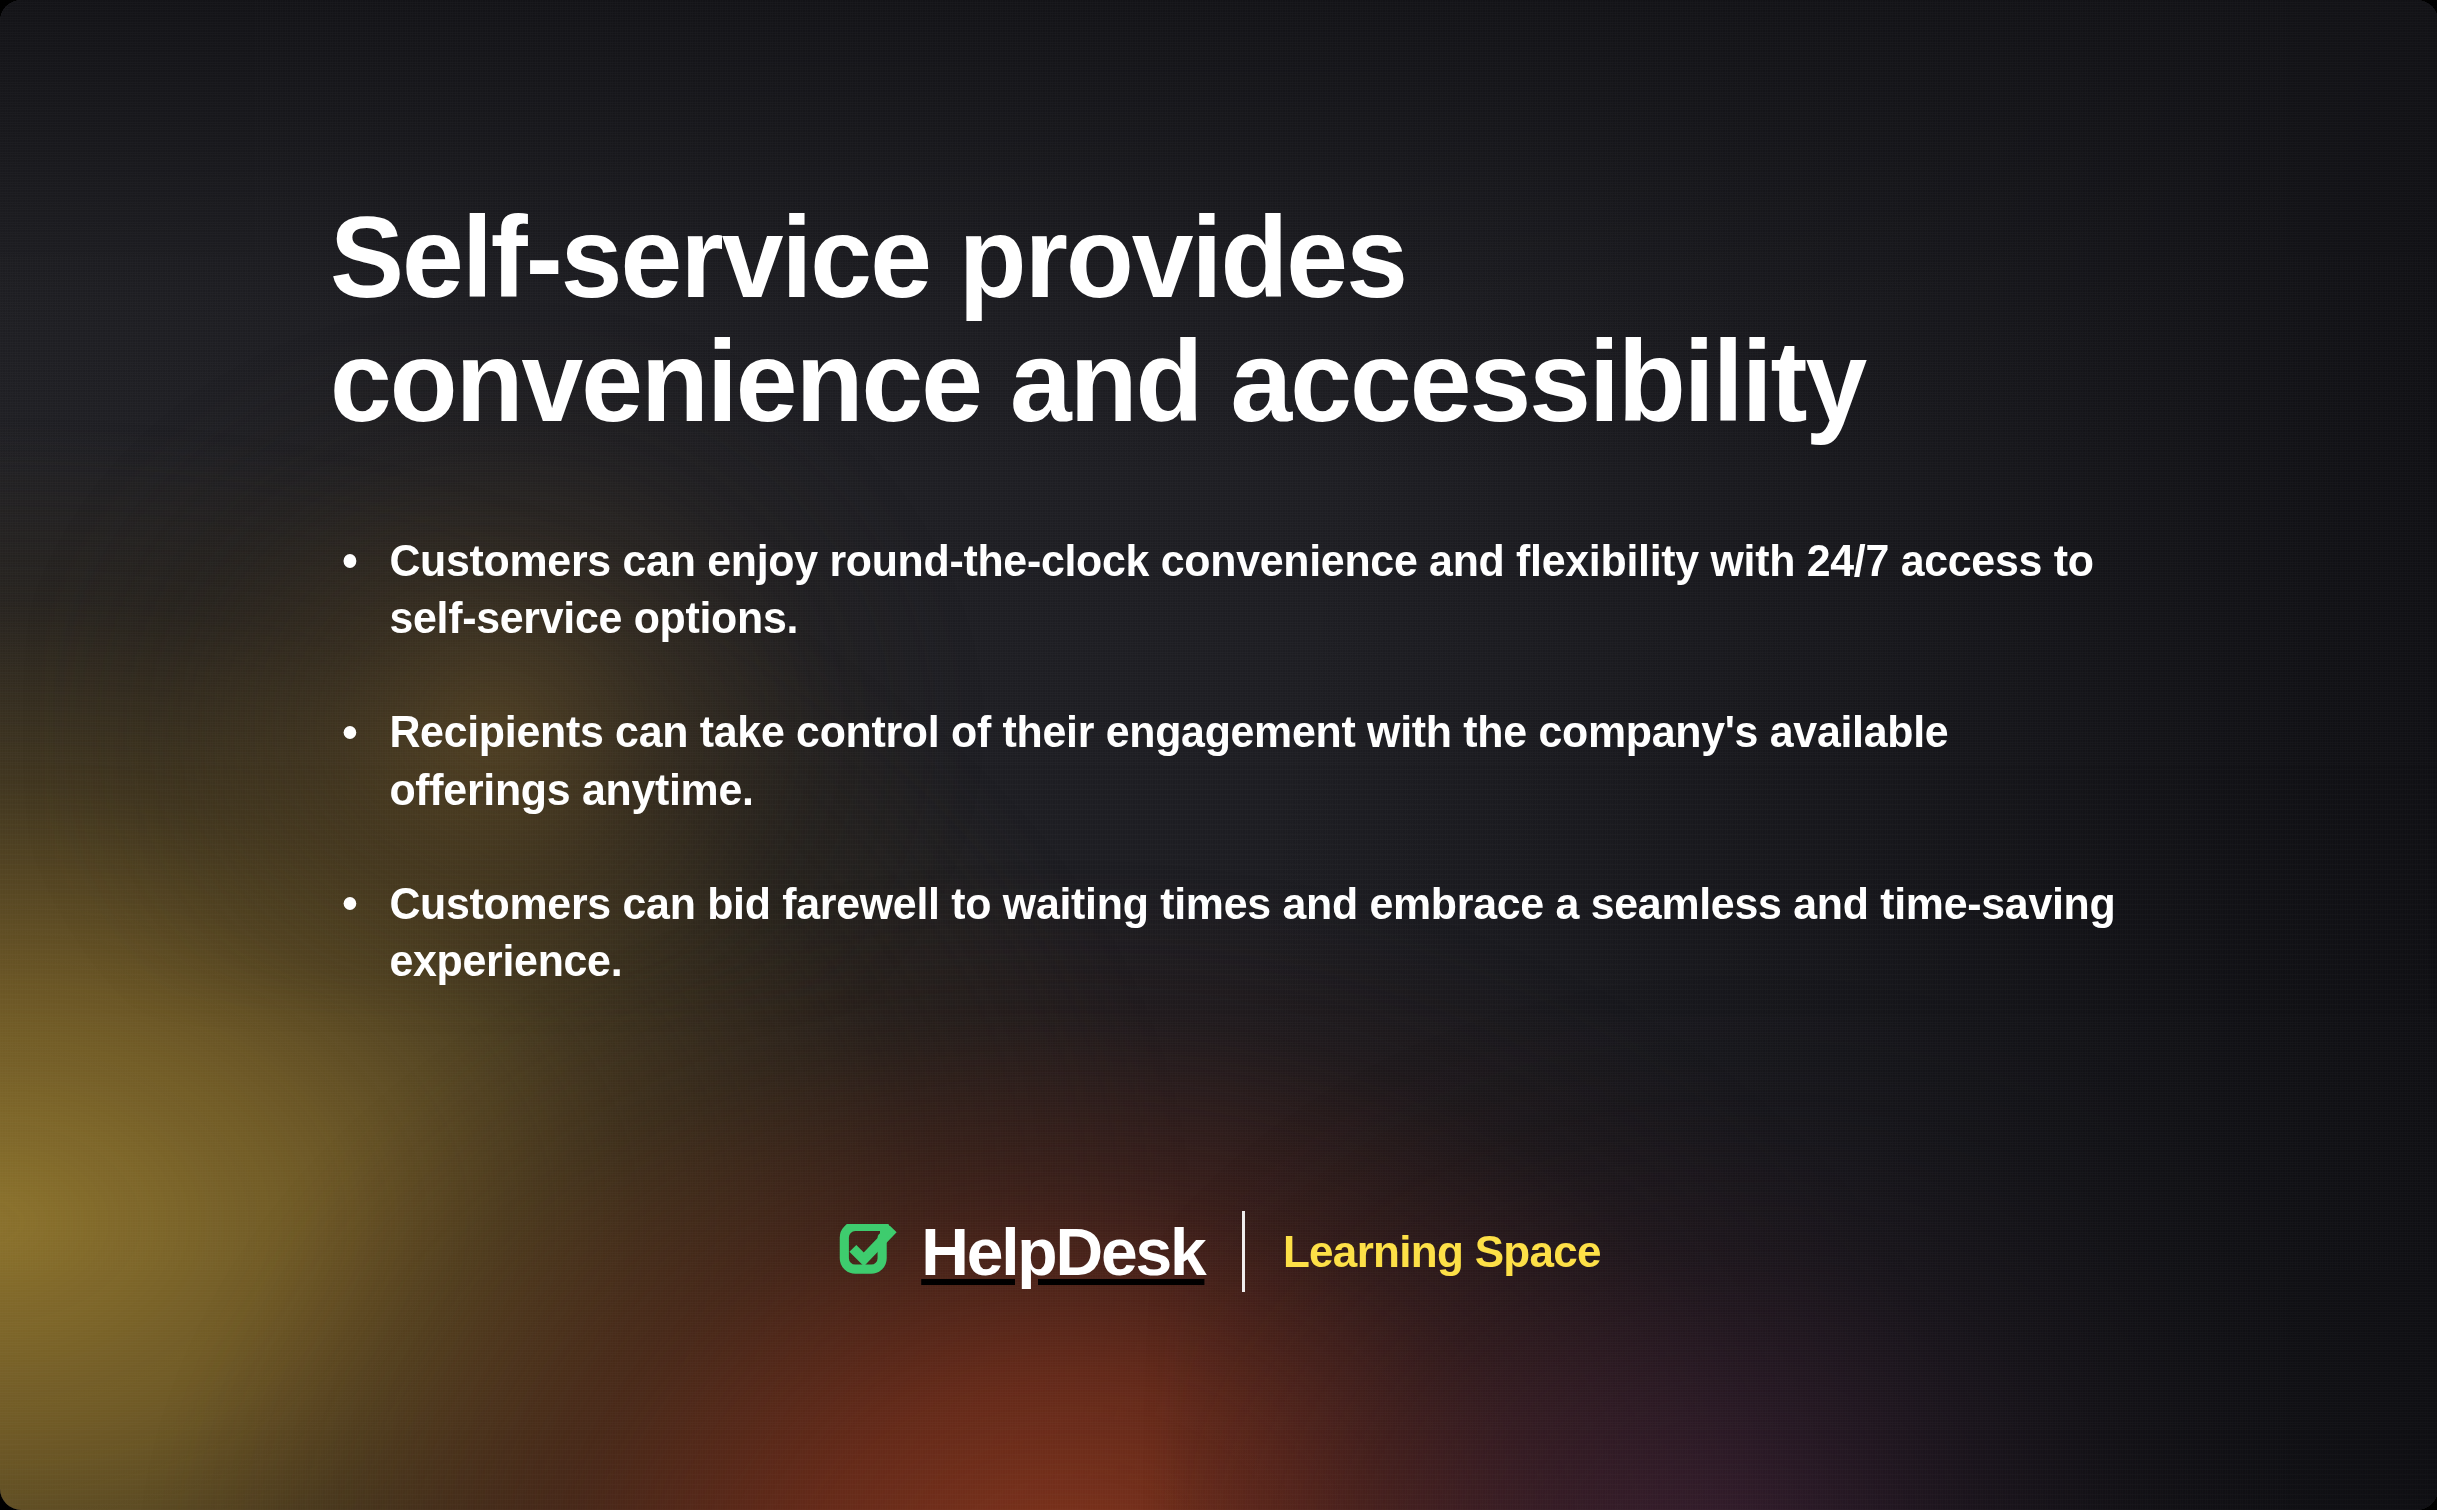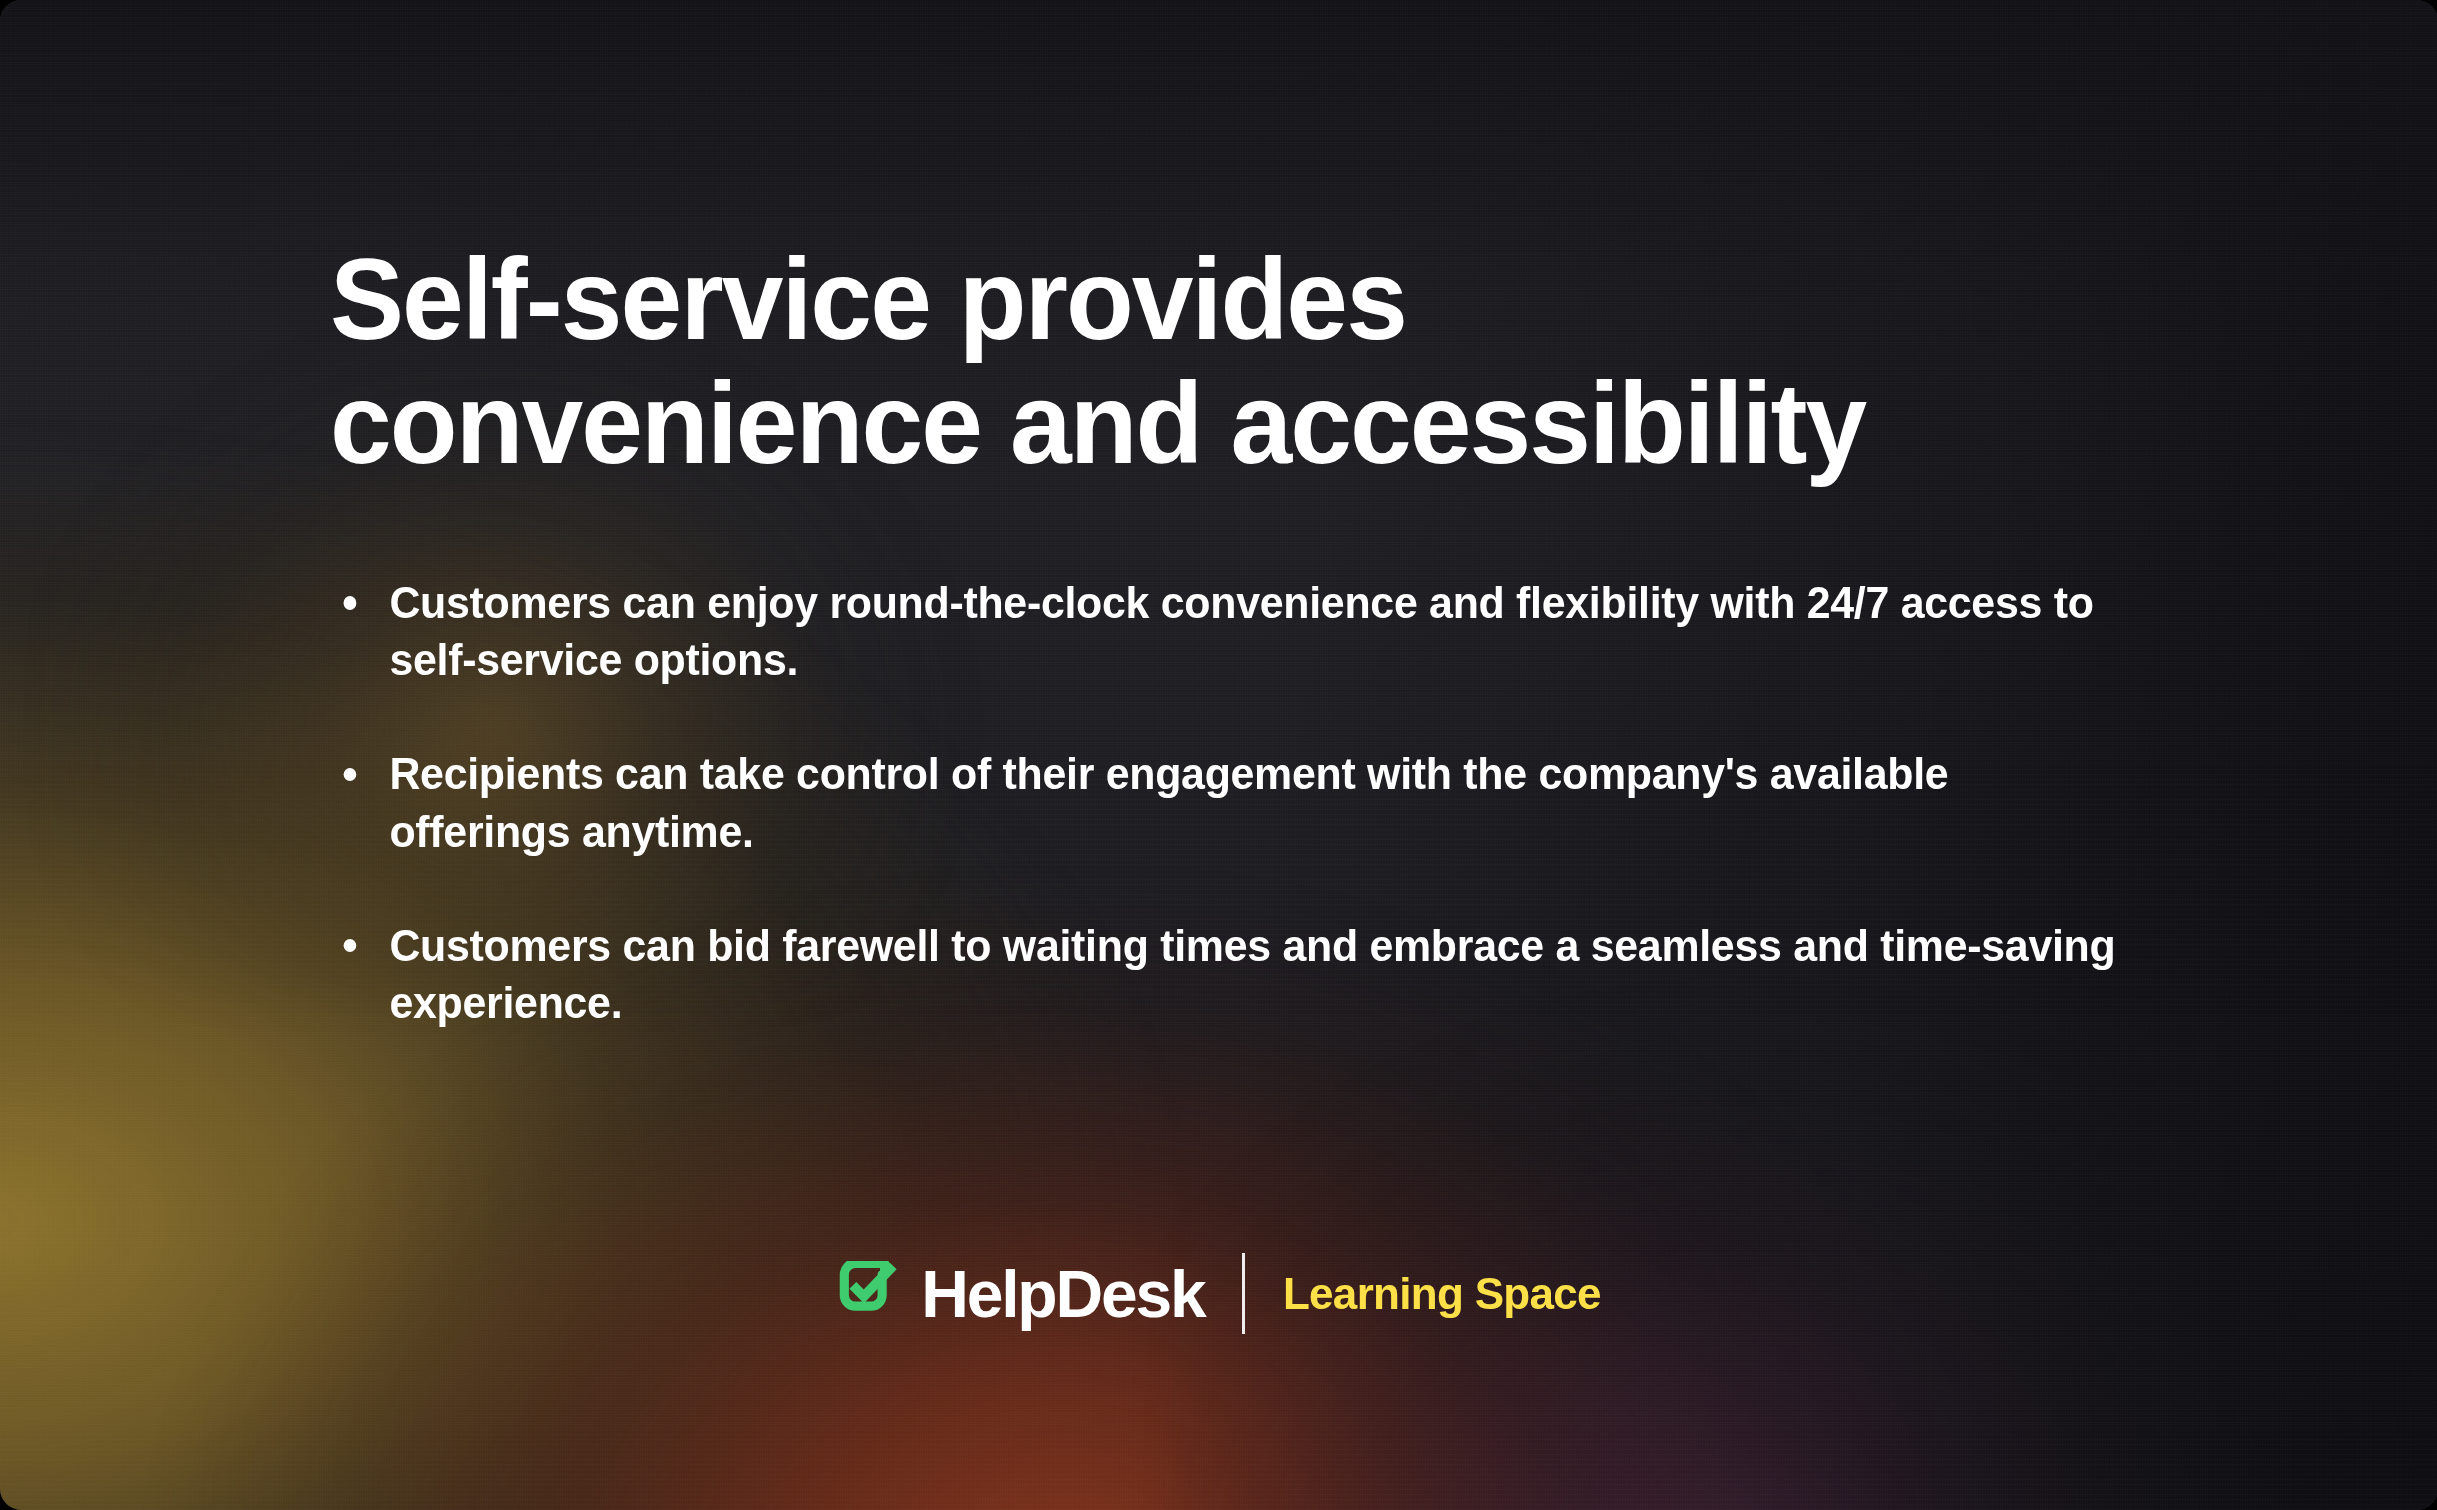--- a/index.html
+++ b/index.html
@@ -121,21 +121,20 @@
       repeating-linear-gradient(0deg, rgba(255,255,255,0.5) 0px, rgba(255,255,255,0.5) 0.8px, rgba(0,0,0,0) 0.8px, rgba(0,0,0,0) 2.5px),
       repeating-linear-gradient(90deg, rgba(255,255,255,0.4) 0px, rgba(255,255,255,0.4) 0.8px, rgba(0,0,0,0) 0.8px, rgba(0,0,0,0) 2.5px);
     pointer-events: none;
   }
 
   
   .content {
     position: absolute;
     inset: 0;
     z-index: 10;
-    margin-top: 42px;
   }
 
   .title {
     position: absolute;
     left: 330px;
     top: 195px;
     width: 1755px;
     margin: 0;
     color: #ffffff;
     font-family: "Liberation Sans Narrow", "Liberation Sans", sans-serif;
@@ -188,22 +187,23 @@
     left: 0;
     top: 1211px;
     width: 2438px;
     display: flex;
     align-items: center;
     justify-content: center;
     gap: 0;
   }
   .brand {
     display: flex;
-    align-items: flex-start;
+    align-items: flex-end;
     gap: 23px;
+    text-decoration: underline;
   }
   .brand-mark {
     width: 61px;
     height: 61px;
     display: block;
     flex: 0 0 auto;
   }
   .brand-word {
     color: #ffffff;
     font-family: "Liberation Sans", sans-serif;

